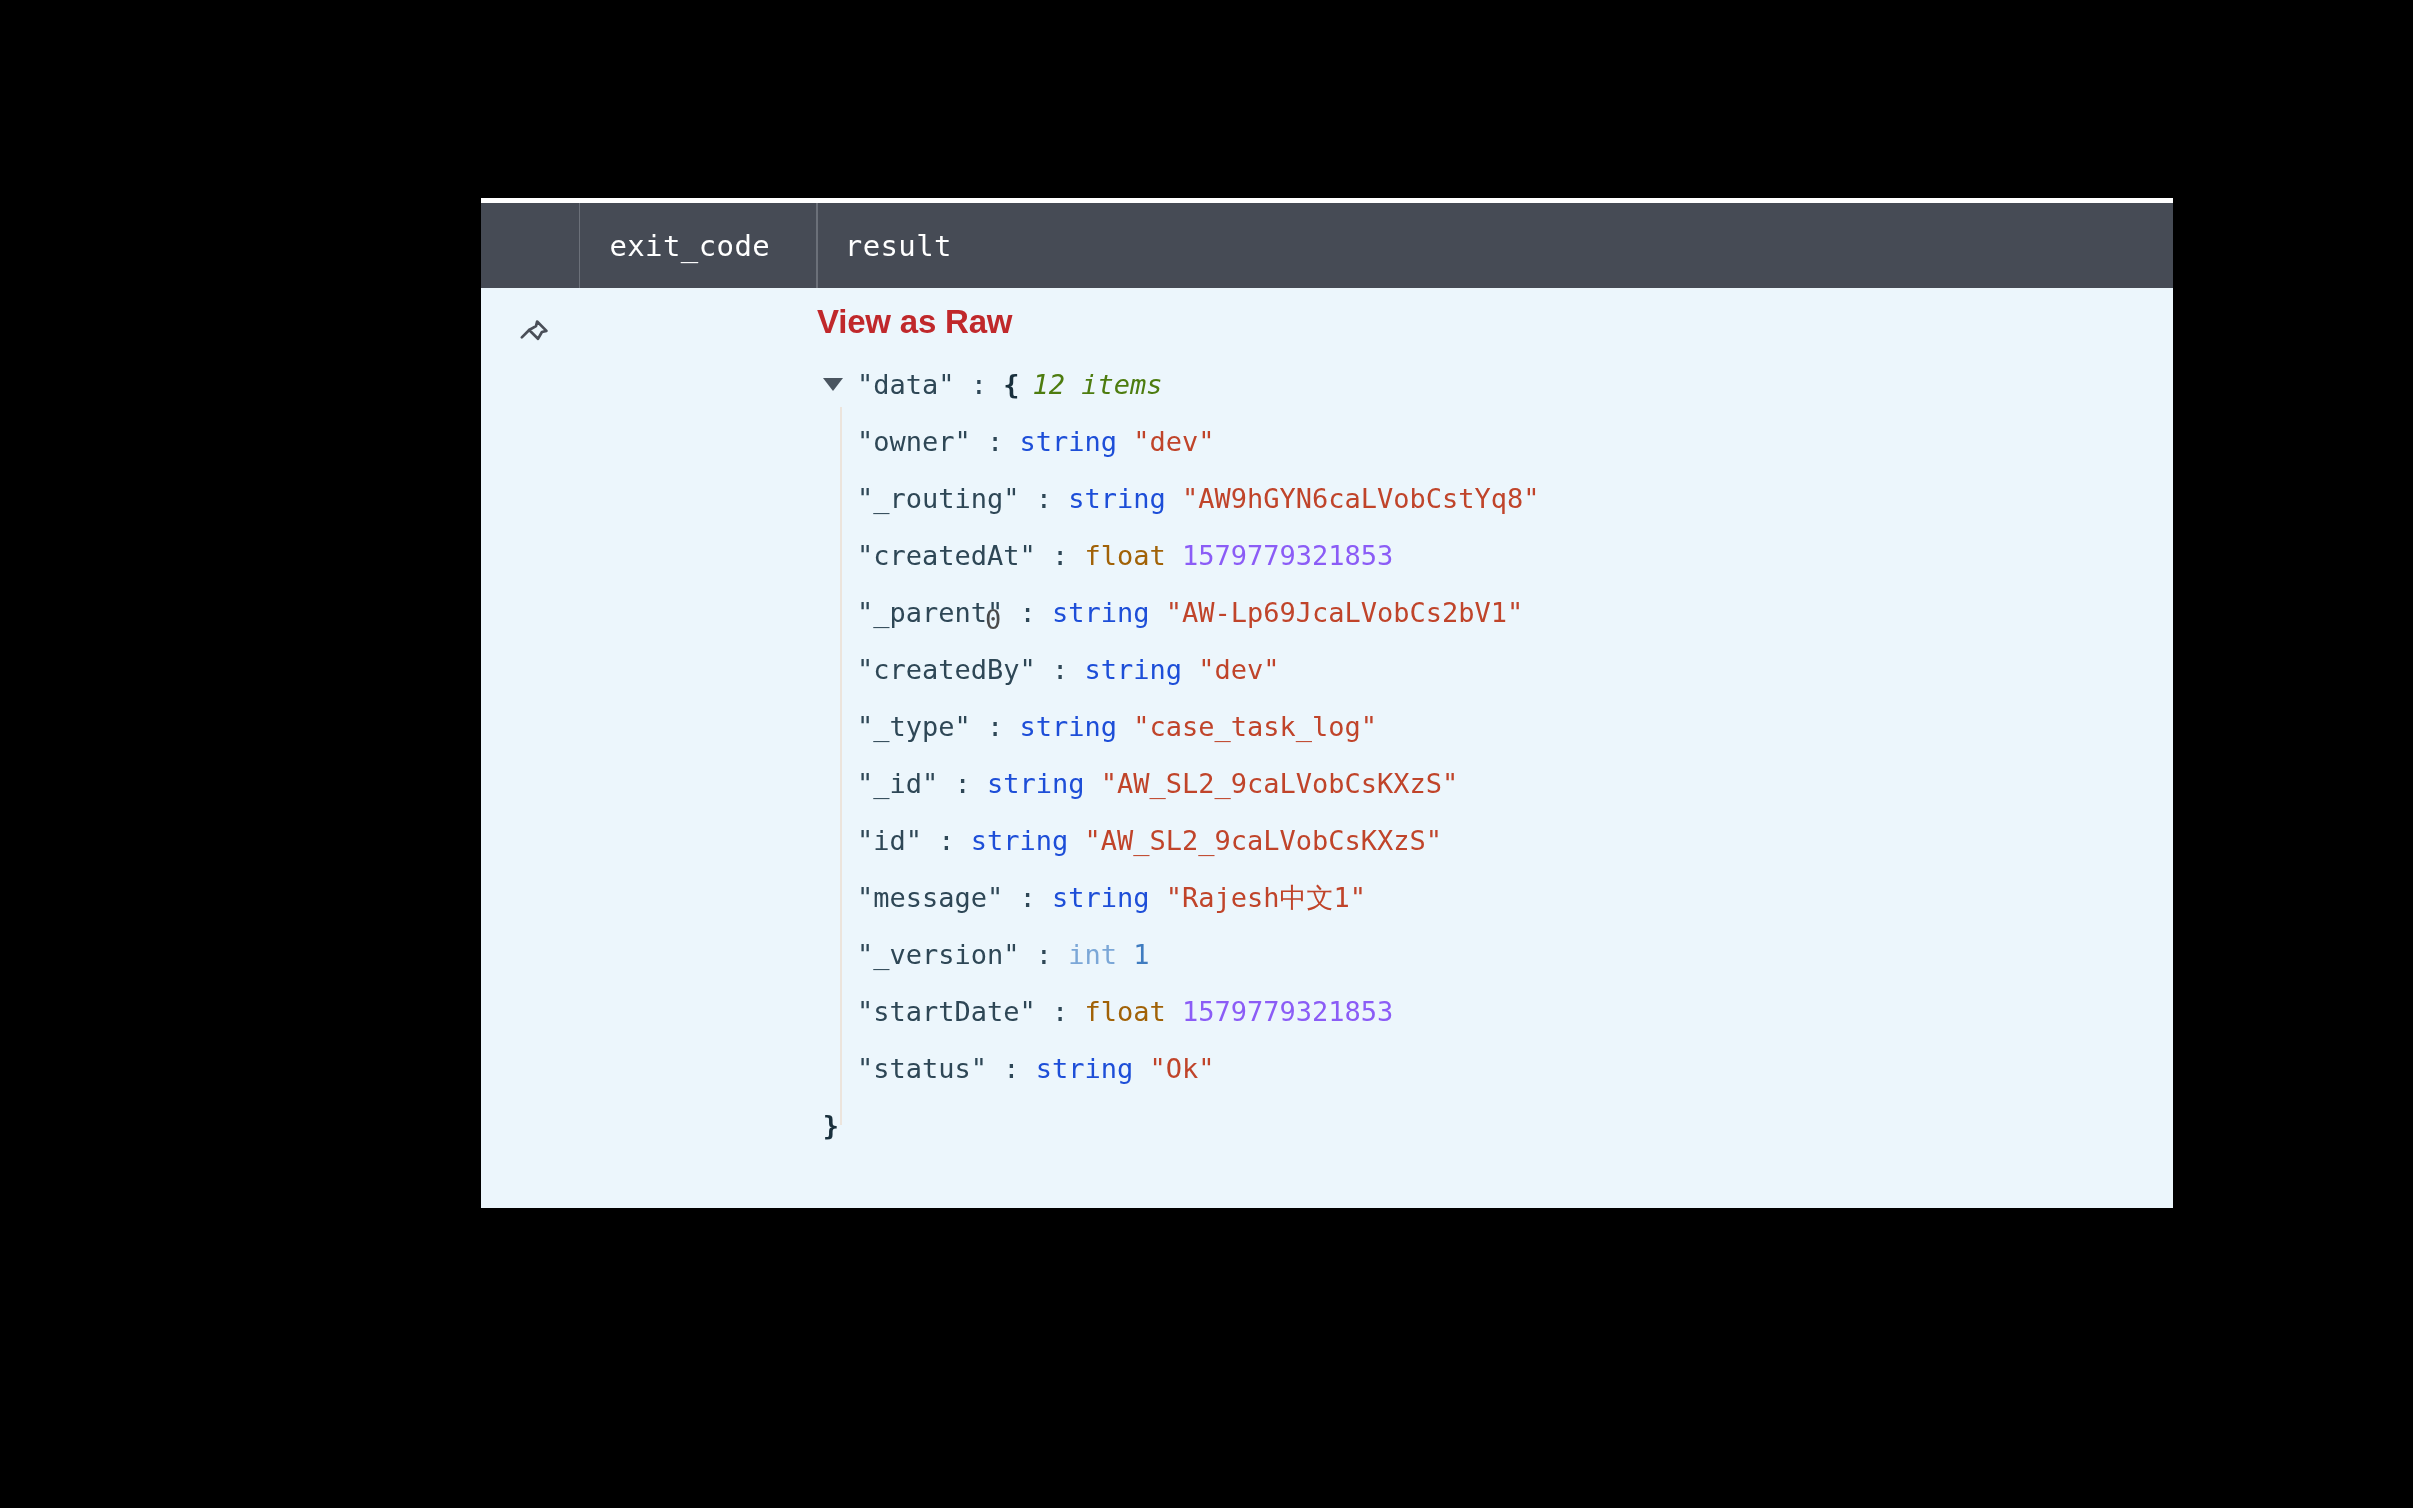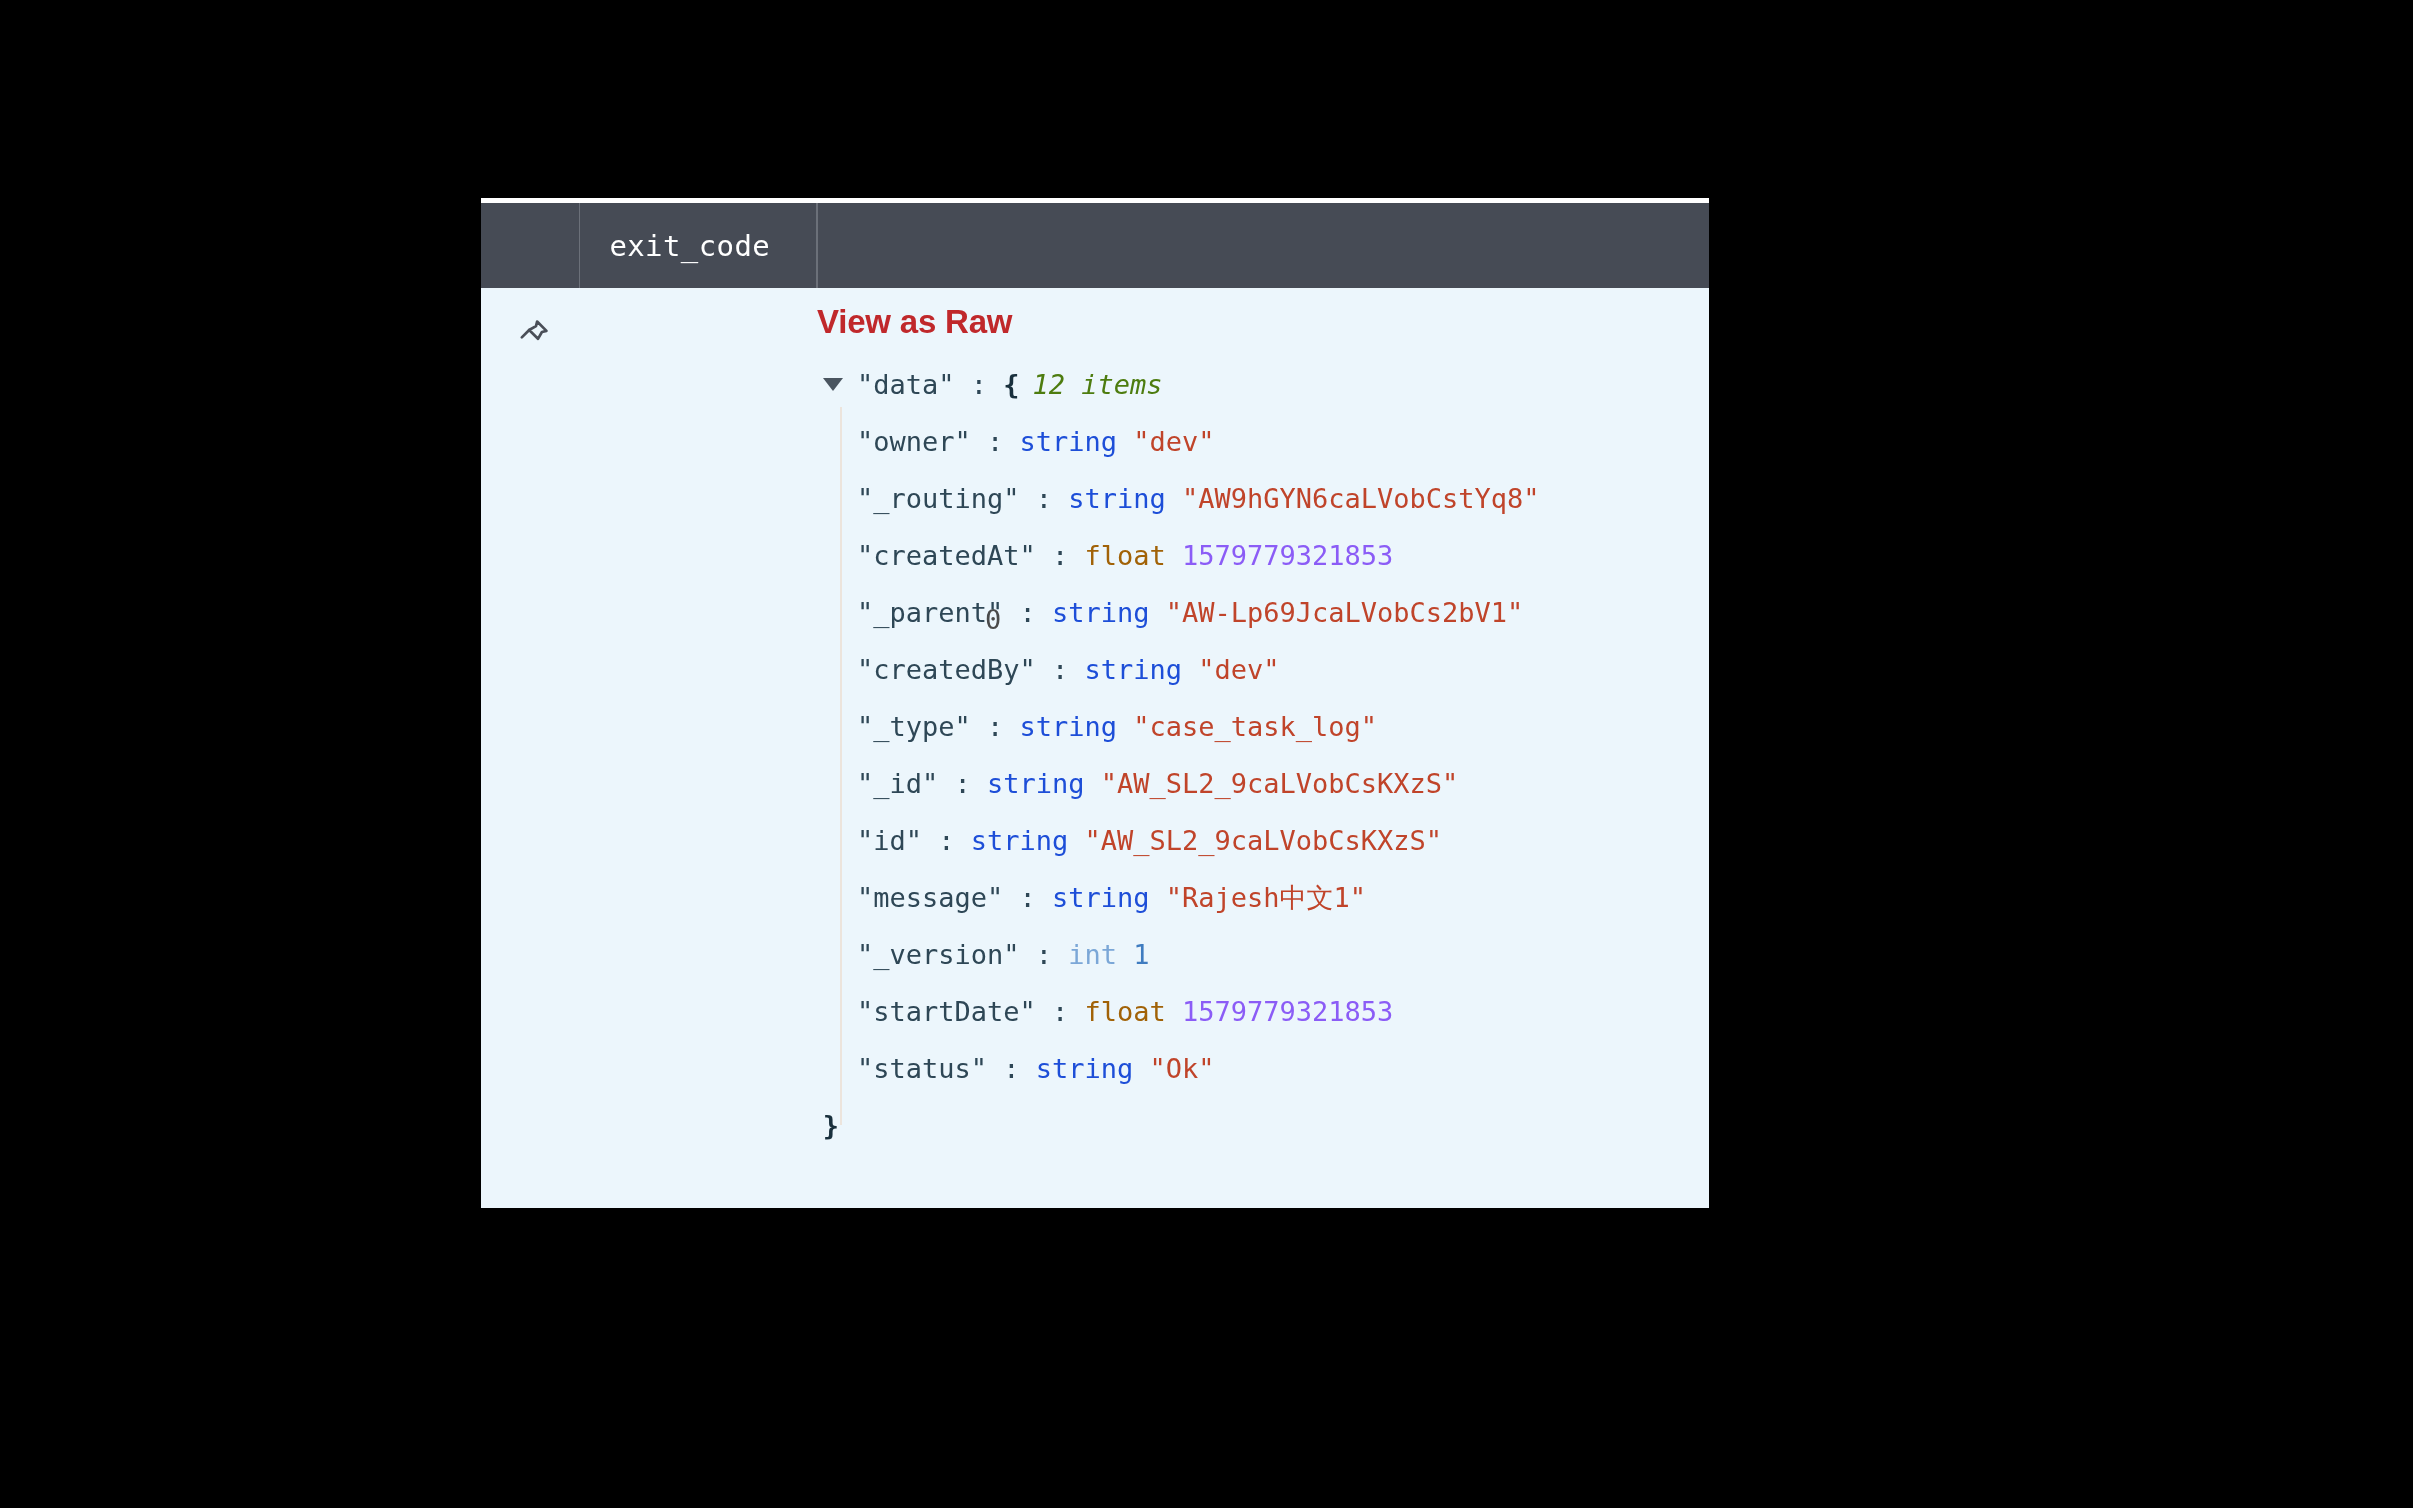--- a/index.html
+++ b/index.html
@@ -19,21 +19,21 @@
     width: 2413px;
     height: 1508px;
     background: #000000;
   }
 
   
   #result-panel {
     position: absolute;
     left: 481px;
     top: 198px;
-    width: 1228px;
+    width: 1692px;
     height: 1010px;
     background: #ecf6fc;
     box-sizing: border-box;
     border-top: 5px solid #ffffff;
   }
 
   
   #table-header {
     position: relative;
     height: 85px;
@@ -206,20 +206,21 @@
 
 <div id="stage">
 
   <div id="result-panel">
 
     <div id="table-header">
       <div class="hdr-spacer"></div>
       <div class="hdr-divider"></div>
       <div class="hdr-cell" id="hdr-exit-code">exit_code</div>
       <div class="hdr-divider"></div>
+      <div class="hdr-cell" id="hdr-result">result</div>
     </div>
 
     <div id="result-body">
 
       <div id="pin-cell">
         <span id="pin-icon">
           <svg width="34" height="34" viewBox="0 0 24 24" fill="none" stroke="#4a4f58" stroke-width="1.9" stroke-linecap="round" stroke-linejoin="round">
             <path d="M14.2 3.2 L20.8 9.8 L17.6 10.6 L14.8 15.4 L8.6 9.2 L13.4 6.4 Z"></path>
             <line x1="8.6" y1="9.2" x2="3.4" y2="14.4"></line>
           </svg>

